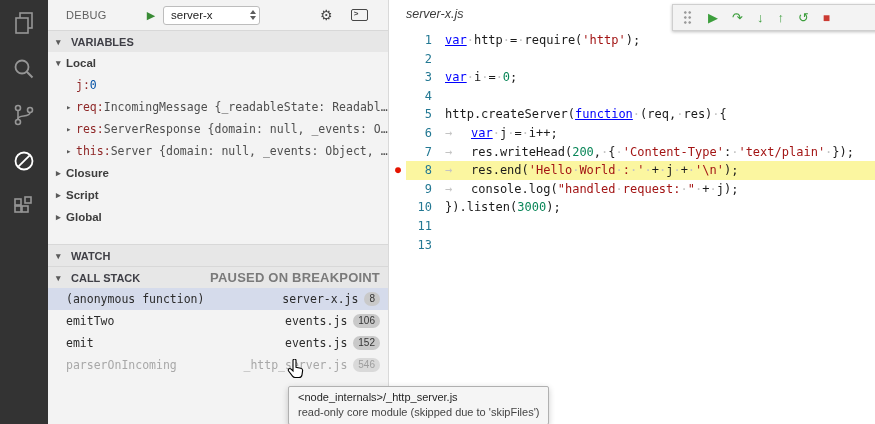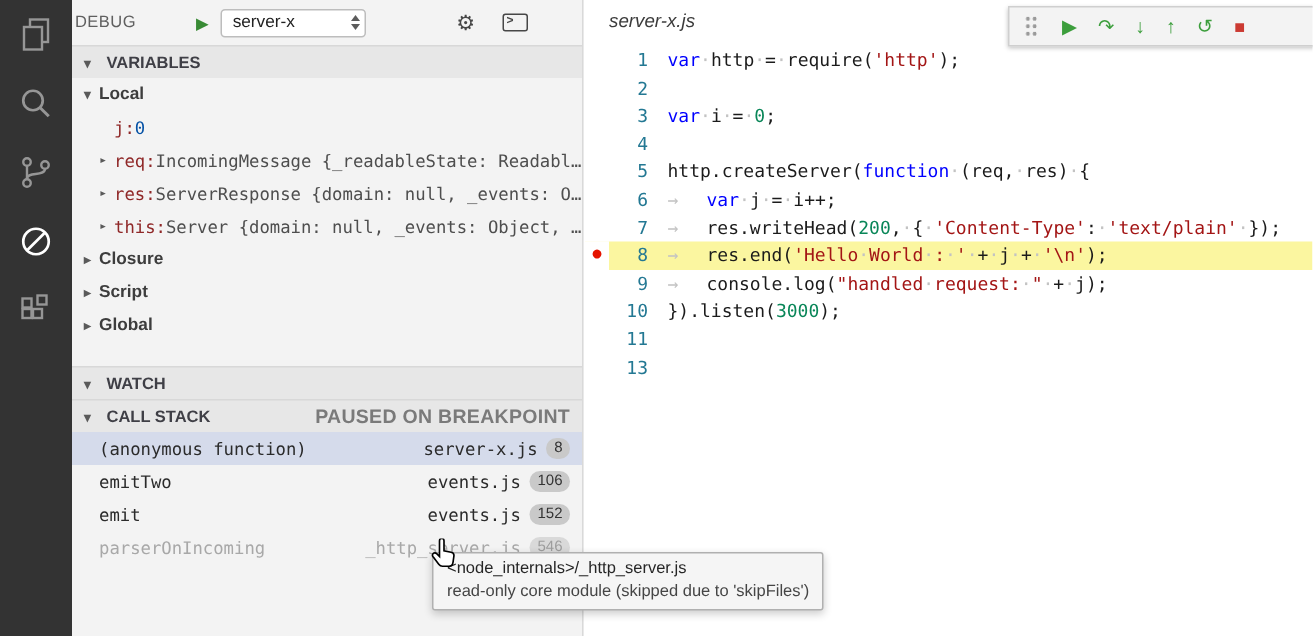--- a/index.html
+++ b/index.html
@@ -6,21 +6,21 @@
   html, body { width: 875px; height: 424px; overflow: hidden; }
   body { position: relative; background: #fff; font-family: "Liberation Sans", sans-serif; }
 
   
   .activitybar { position: absolute; left: 0; top: 0; width: 48px; height: 100%; background: #333333; }
   .activity-item { height: 46px; display: flex; align-items: center; justify-content: center; }
   .activity-item svg { display: block; }
 
   
   .sidebar { position: absolute; left: 48px; top: 0; width: 341px; height: 100%; background: #f3f3f3; border-right: 1px solid #d9d9d9; }
-  .side-toolbar { height: 30px; display: flex; align-items: center; padding: 0 8px 0 2px; text-align: center; }
+  .side-toolbar { height: 30px; display: flex; align-items: center; padding: 0 8px 0 18px; text-align: center; }
   .debug-title { font-size: 11px; color: #5f5f5f; letter-spacing: .3px; }
   .start-icon { margin-left: 40px; color: #388a34; font-size: 11px; cursor: default; }
   .config-select { margin-left: 8px; width: 97px; height: 19px; background: #fff; border: 1px solid #bdbdbd; border-radius: 3px; display: flex; align-items: center; padding-left: 7px; font-size: 11.5px; color: #222; }
   .stepper { margin-left: auto; display: flex; flex-direction: column; gap: 2px; padding-right: 3px; }
   .tri-up { width: 0; height: 0; border-left: 3.5px solid transparent; border-right: 3.5px solid transparent; border-bottom: 4.5px solid #5c5c5c; }
   .tri-down { width: 0; height: 0; border-left: 3.5px solid transparent; border-right: 3.5px solid transparent; border-top: 4.5px solid #5c5c5c; }
   .gear-icon { margin-left: 60px; font-size: 14px; color: #474747; }
   .console-icon { margin-left: 18px; width: 17px; height: 12px; border: 1.5px solid #474747; border-radius: 2px; position: relative; }
   .console-icon span { position: absolute; left: 2px; top: -1px; font-size: 8px; font-weight: bold; color: #474747; }
 
@@ -49,35 +49,35 @@
 
   
   .editor { position: absolute; left: 390px; top: 0; right: 0; height: 100%; background: #fff; }
   .editor-title { position: absolute; left: 16px; top: 7px; font-size: 12.5px; font-style: italic; color: #3b3b3b; }
   .code { position: absolute; left: 0; top: 31px; right: 0; }
   .line { height: 18.6px; line-height: 18.6px; display: flex; font-family: "DejaVu Sans Mono", "Liberation Mono", monospace; font-size: 12px; }
   .line.current { background: #fbf6a0; }
   .glyph { flex: none; width: 16px; text-align: center; background: #fff; color: #e51400; font-size: 10px; line-height: 18.6px; }
   .lnum { flex: none; width: 26px; text-align: right; padding-right: 13px; color: #237893; box-sizing: content-box; }
   .lcontent { white-space: pre; }
-  .tok-kw { color: #0000ff; }
+  .tok-kw { color: #0000ff; text-decoration: underline; }
   .tok-str { color: #a31515; }
   .tok-num { color: #098658; }
   .tok-pl { color: #1b1b1b; }
   .tok-ws { color: #c3c3c3; }
   .tok-tab { color: #c3c3c3; display: inline-block; width: 26px; }
 
   .debug-toolbar { position: absolute; left: 282px; top: 4px; width: 212px; height: 27px; background: #f3f3f3; border: 1px solid #cfcfcf; box-shadow: 0 1px 3px rgba(0,0,0,.25); display: flex; align-items: center; gap: 14px; padding: 0 10px; z-index: 10; }
   .grip { width: 9px; height: 15px; background-image: radial-gradient(circle, #9a9a9a 1.2px, transparent 1.4px); background-size: 4.5px 5px; margin-right: 2px; }
   .dbg-btn { font-size: 13px; line-height: 1; cursor: default; }
   .dbg-btn.green { color: #3c9e3c; }
   .dbg-btn.red { color: #cb3a32; font-size: 12px; }
 
   
-  .tooltip { position: absolute; left: 288px; top: 368px; z-index: 50; background: #f5f5f5; border: 1px solid #b0b0b0; border-radius: 2px; box-shadow: 0 2px 6px rgba(0,0,0,.2); padding: 3px 9px 4px; font-size: 11px; line-height: 15px; color: #262626; white-space: nowrap; }
+  .tooltip { position: absolute; left: 288px; top: 386px; z-index: 50; background: #f5f5f5; border: 1px solid #b0b0b0; border-radius: 2px; box-shadow: 0 2px 6px rgba(0,0,0,.2); padding: 3px 9px 4px; font-size: 11px; line-height: 15px; color: #262626; white-space: nowrap; }
   .tooltip .tip2 { color: #454545; }
   .cursor { position: absolute; left: 287px; top: 359px; z-index: 60; }
 </style>
 </head>
 <body>
 
 <div class="activitybar">
   <div class="activity-item">
     <svg width="26" height="26" viewBox="0 0 26 26">
         <rect x="9" y="3" width="12" height="15" fill="none" stroke="#969696" stroke-width="1.6"></rect>

